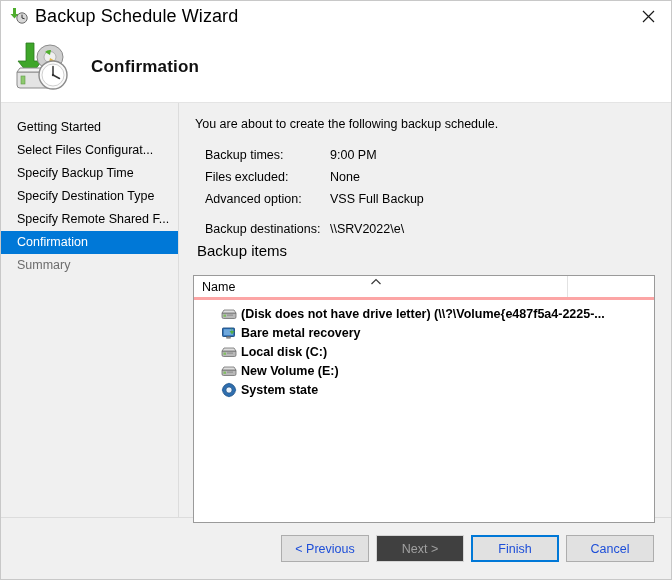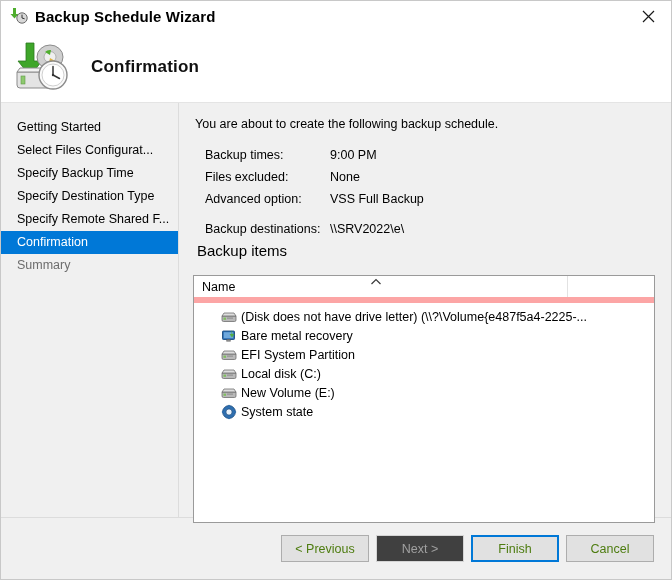--- a/index.html
+++ b/index.html
@@ -36,24 +36,23 @@
   }
   #title-icon {
     width: 20px;
     height: 20px;
     margin-left: 8px;
     margin-right: 6px;
     flex: 0 0 auto;
     position: relative;
   }
   #title-text {
-    font-size: 15px;
+    font-size: 18px;
     color: #000;
     letter-spacing: 0.1px;
-    font-weight: bold;
   }
   #close-button {
     position: absolute;
     right: 0;
     top: 0;
     width: 46px;
     height: 30px;
     display: flex;
     align-items: center;
     justify-content: center;
@@ -155,21 +154,21 @@
     border: 1px solid #9a9a9a;
     background: #ffffff;
     height: 248px;
     box-sizing: border-box;
     overflow: hidden;
     position: relative;
   }
   #list-header {
     height: 21px;
     display: flex;
-    border-bottom: 6px solid #fca5a5;
+    border-bottom: 3px solid #fca5a5;
     background: #ffffff;
     position: relative;
   }
   #col-name {
     width: 374px;
     flex: 0 0 374px;
     border-right: 1px solid #e2e2e2;
     box-sizing: border-box;
     position: relative;
     display: flex;
@@ -182,21 +181,21 @@
     color: #000;
   }
   #sort-chevron {
     position: absolute;
     left: 176px;
     top: -1px;
     width: 12px;
     height: 8px;
   }
   #col-rest { flex: 1 1 auto; }
-  #list-body { padding-top: 4px; }
+  #list-body { padding-top: 4px; font-weight: bold; }
   .list-item {
     height: 19px;
     display: flex;
     align-items: center;
     padding-left: 26px;
     white-space: nowrap;
     overflow: hidden;
     cursor: default;
   }
   .item-icon {
@@ -226,21 +225,21 @@
     justify-content: flex-end;
     padding-right: 17px;
     box-sizing: border-box;
   }
   .btn {
     width: 88px;
     height: 27px;
     margin-left: 7px;
     font-family: "Liberation Sans", sans-serif;
     font-size: 12.5px;
-    color: #4d7c0f;
+    color: #1d4ed8;
     background: #e1e1e1;
     border: 1px solid #adadad;
     box-sizing: border-box;
     cursor: default;
     display: flex;
     align-items: center;
     justify-content: center;
     padding: 0;
   }
   .btn.disabled {
@@ -364,31 +363,20 @@
               <svg width="18" height="16" viewBox="0 0 18 16">
                 <rect x="2.5" y="3" width="12" height="8.5" rx="0.8" fill="#2d6fb5" stroke="#1c4a7d" stroke-width="0.9"></rect>
                 <rect x="3.8" y="4.2" width="9.4" height="6" fill="#6fa8dc"></rect>
                 <path d="M7 11.5 L6.5 13.2 L10.5 13.2 L10 11.5 Z" fill="#9a9a9a" stroke="#5f5f5f" stroke-width="0.6"></path>
                 <path d="M11.5 2 L11.5 6 L14.5 6 L12 9.5 L9.5 6 L12.5 6" fill="#4fae2e" opacity="0.85"></path>
               </svg>
             </span>
             <span class="item-label">Bare metal recovery</span>
           </div>
 
-          <div class="list-item">
-            <span class="item-icon drive-icon">
-              <svg width="18" height="16" viewBox="0 0 18 16">
-                <path d="M2 7 L2 11 a1.5 1.5 0 0 0 1.5 1.5 L14.5 12.5 a1.5 1.5 0 0 0 1.5 -1.5 L16 7 Z" fill="#b9b9b9" stroke="#6f6f6f" stroke-width="0.8"></path>
-                <path d="M2 7 L16 7 L14 4 L4 4 Z" fill="#dedede" stroke="#6f6f6f" stroke-width="0.8"></path>
-                <rect x="3.5" y="8.6" width="2.5" height="2.2" fill="#7fbf5f"></rect>
-                <rect x="7" y="8.6" width="6" height="1" fill="#8b8b8b"></rect>
-              </svg>
-            </span>
-            <span class="item-label">EFI System Partition</span>
-          </div>
 
           <div class="list-item">
             <span class="item-icon drive-icon">
               <svg width="18" height="16" viewBox="0 0 18 16">
                 <path d="M2 7 L2 11 a1.5 1.5 0 0 0 1.5 1.5 L14.5 12.5 a1.5 1.5 0 0 0 1.5 -1.5 L16 7 Z" fill="#b9b9b9" stroke="#6f6f6f" stroke-width="0.8"></path>
                 <path d="M2 7 L16 7 L14 4 L4 4 Z" fill="#dedede" stroke="#6f6f6f" stroke-width="0.8"></path>
                 <rect x="3.5" y="8.6" width="2.5" height="2.2" fill="#7fbf5f"></rect>
                 <rect x="7" y="8.6" width="6" height="1" fill="#8b8b8b"></rect>
               </svg>
             </span>

